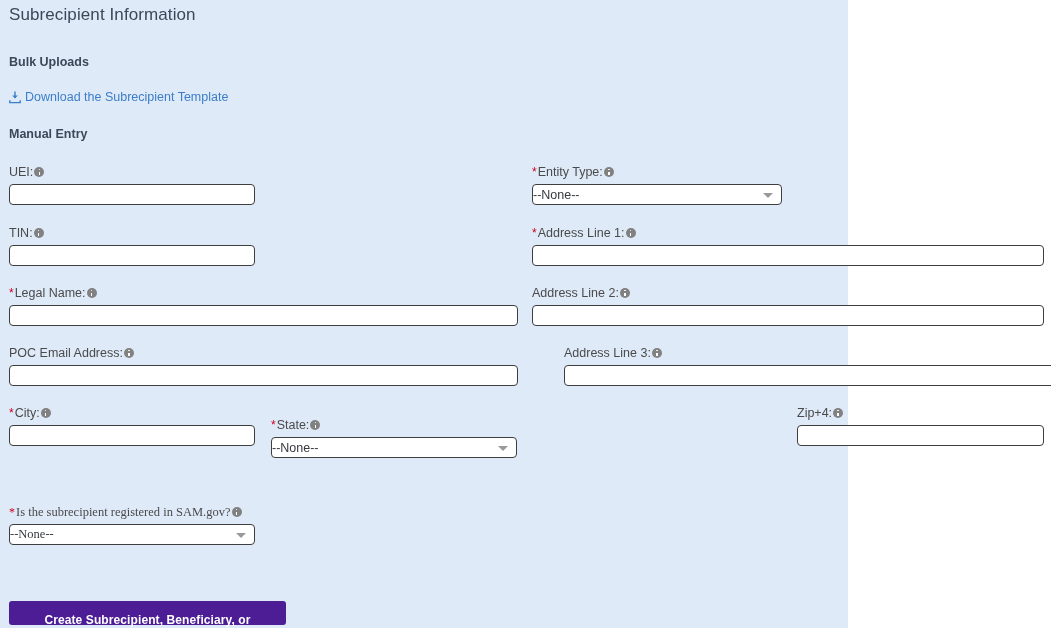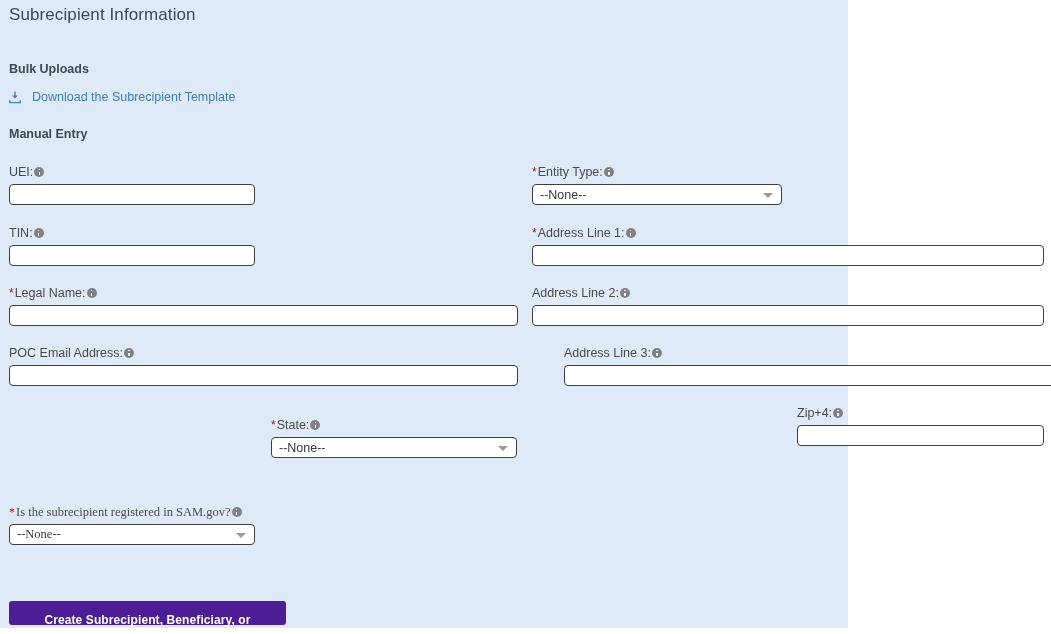--- a/index.html
+++ b/index.html
@@ -29,30 +29,30 @@
     color: #3c4858;
     letter-spacing: 0.1px;
   }
   .section-head {
     position: absolute;
     left: 9px;
     font-size: 12.5px;
     font-weight: bold;
     color: #3c4858;
   }
-  .section-head.bulk { top: 62px; }
+  .section-head.bulk { top: 55px; }
   .section-head.manual { top: 127px; }
 
   .link-row {
     position: absolute;
     top: 88px;
     height: 18px;
     display: flex;
     align-items: center;
-    gap: 11px;
+    gap: 4px;
     cursor: pointer;
   }
   .link-row.download { left: 9px; }
   .link-row.upload { left: 252px; }
   .link-text {
     font-size: 12.5px;
     color: #3b7ec7;
   }
   .link-icon {
     width: 12px;
@@ -126,21 +126,20 @@
     border: 1px solid #3e3e3e;
     border-radius: 4px;
     position: relative;
     display: flex;
     align-items: center;
     cursor: pointer;
   }
   .select-value {
     font-size: 12.5px;
     color: #36393d;
-    padding-left: 7px;
   }
   .select-arrow {
     position: absolute;
     right: 8px;
     top: 50%;
     margin-top: -2px;
     width: 0;
     height: 0;
     border-left: 5px solid transparent;
     border-right: 5px solid transparent;
@@ -222,20 +221,24 @@
   <div class="field" style="left:532px; top:286px;">
     <label class="field-label"><span>Address Line 2:</span><span class="info-icon"></span></label>
     <input class="text-input" style="width: 512px;" value="">
   </div>
 
   <div class="field" style="left:532px; top:346px;margin-left:32px;">
     <label class="field-label"><span>Address Line 3:</span><span class="info-icon"></span></label>
     <input class="text-input" style="width: 512px;" value="">
   </div>
 
+  <div class="field" style="left:9px; top:406px;">
+    <label class="field-label"><span class="req">*</span><span>City:</span><span class="info-icon"></span></label>
+    <input class="text-input" style="width: 246px;" value="">
+  </div>
 
   <div class="field" style="left:271px; top:406px;margin-top:12px;">
     <label class="field-label"><span class="req">*</span><span>State:</span><span class="info-icon"></span></label>
     <div class="select-box" style="width:246px;">
       <span class="select-value">--None--</span>
       <span class="select-arrow"></span>
     </div>
   </div>
 
 

